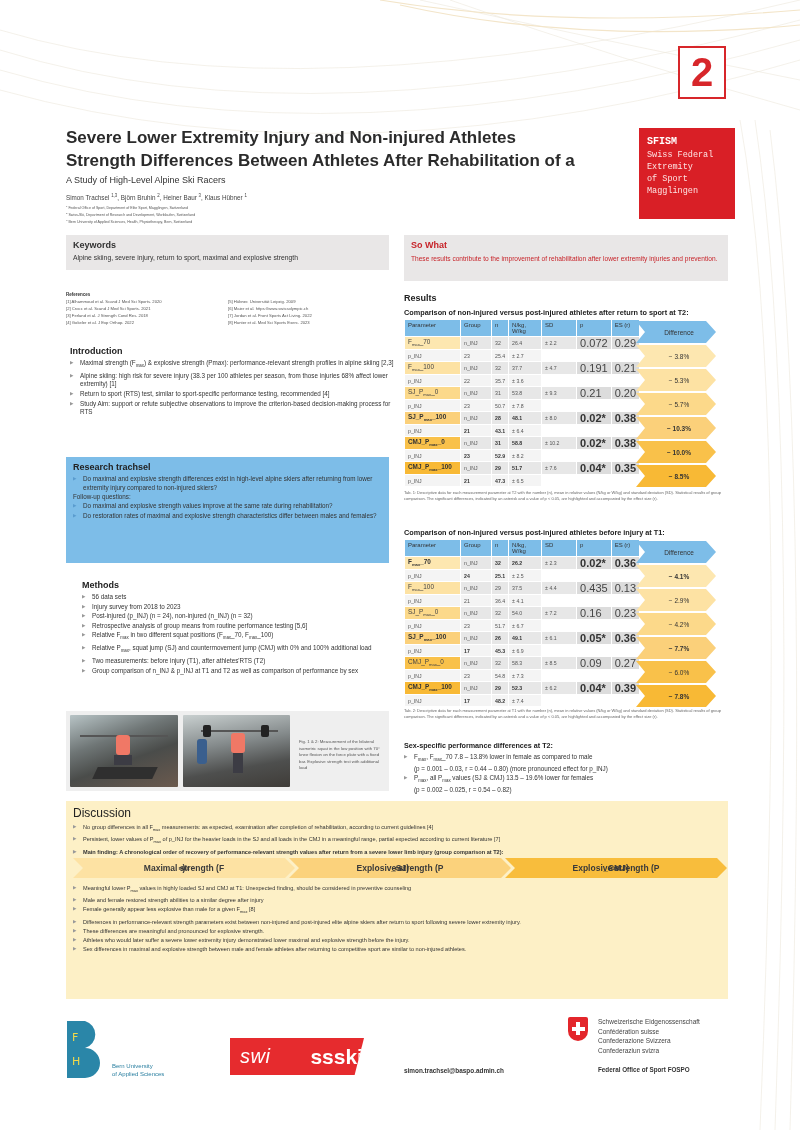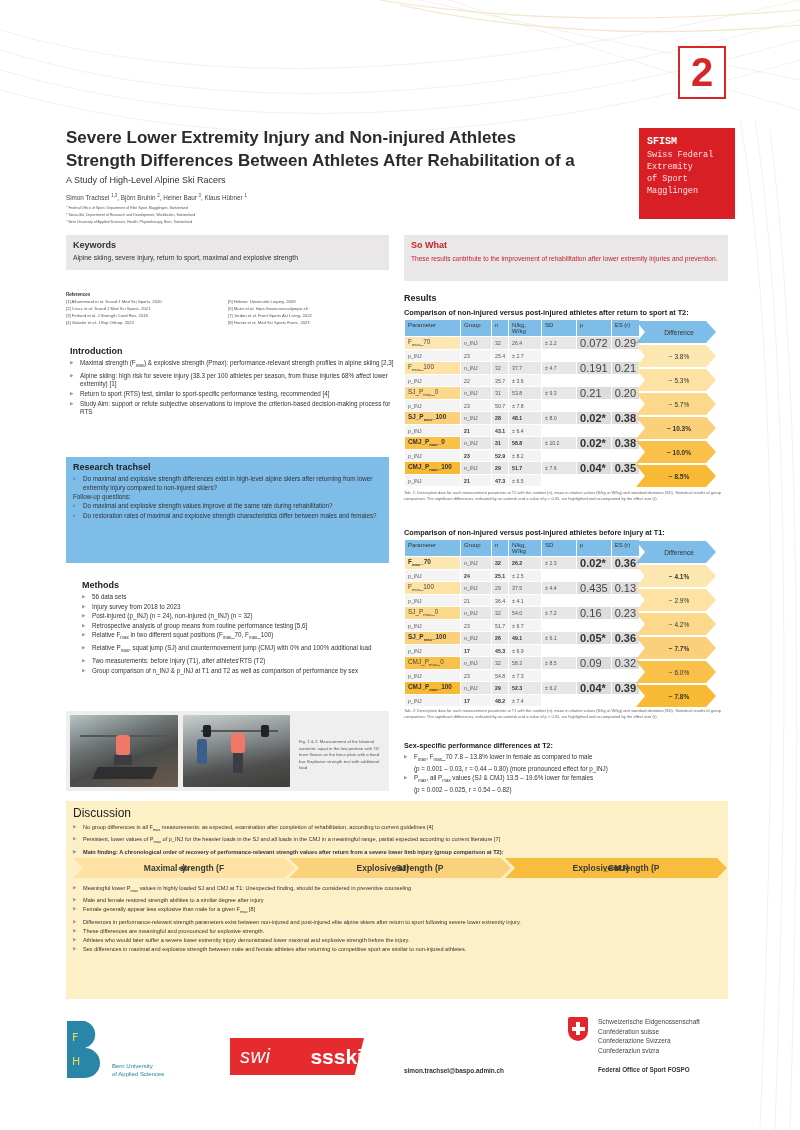--- a/index.html
+++ b/index.html
@@ -500,21 +500,21 @@
       </tr>
     </tbody>
     <tbody>
       <tr>
         <td rowspan="2" class="param" style="background:#f9c14a"><span>CMJ_P</span><sub>max</sub><span>_0</span></td>
         <td class="g1">n_INJ</td>
         <td class="g1">32</td>
         <td class="g1">58.3</td>
         <td class="g1">± 8.5</td>
         <td rowspan="2" class="pv">0.09</td>
-        <td rowspan="2" class="es">0.32</td>
+        <td rowspan="2" class="es">0.27</td>
       </tr>
     </tbody>
     <tbody>
       <tr>
         <td class="g2">p_INJ</td>
         <td class="g2">23</td>
         <td class="g2">54.8</td>
         <td class="g2">± 7.3</td>
       </tr>
     </tbody>

